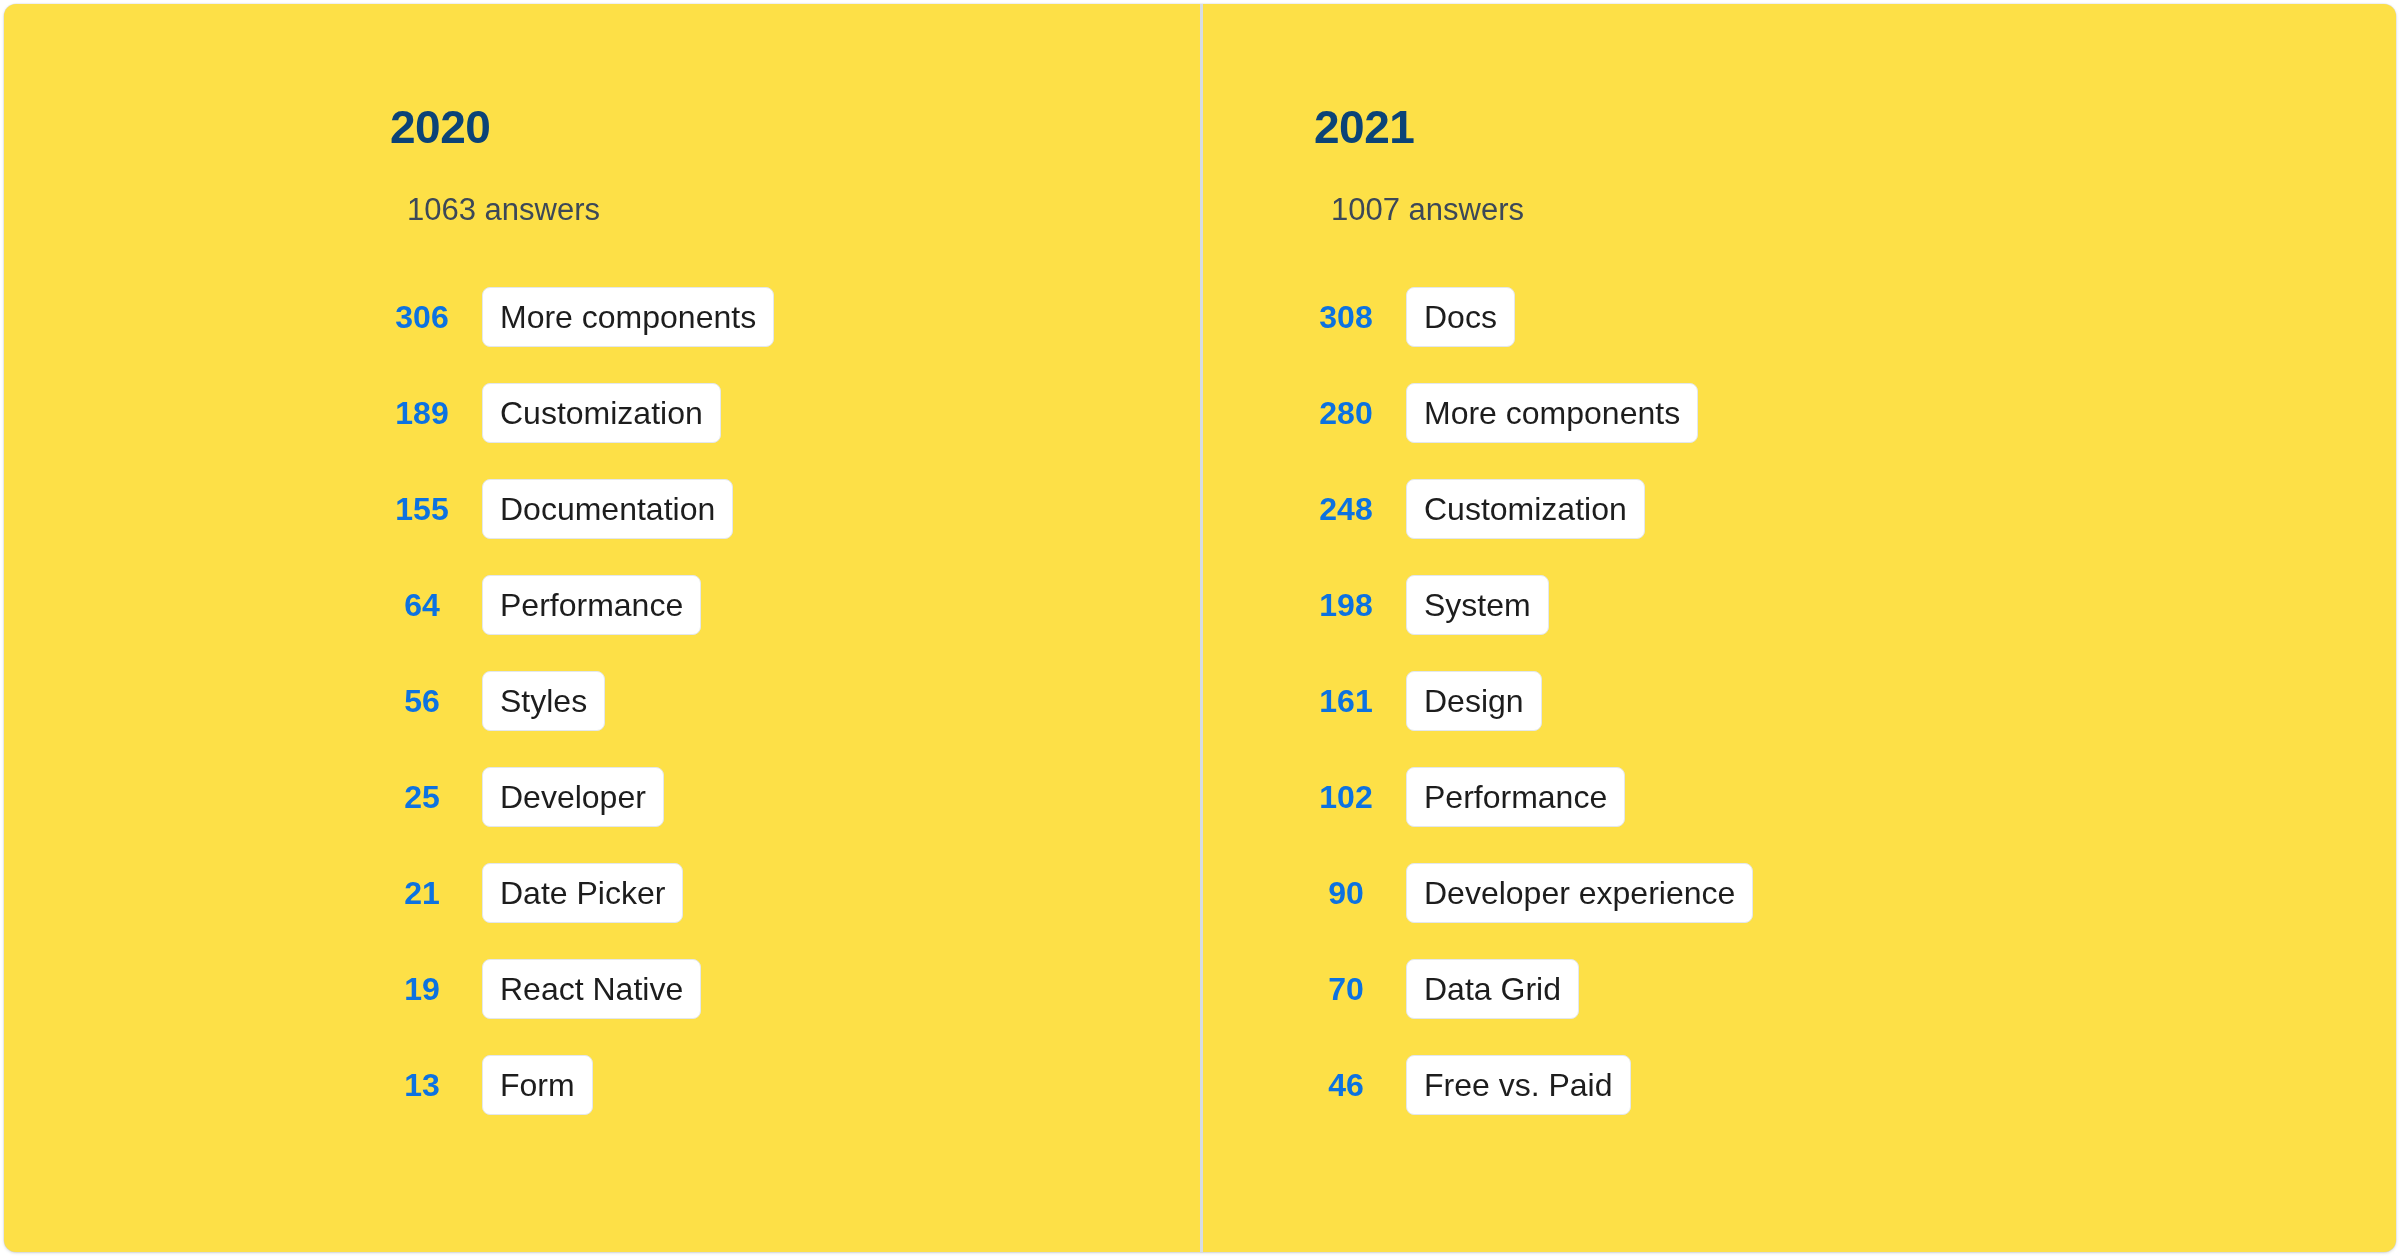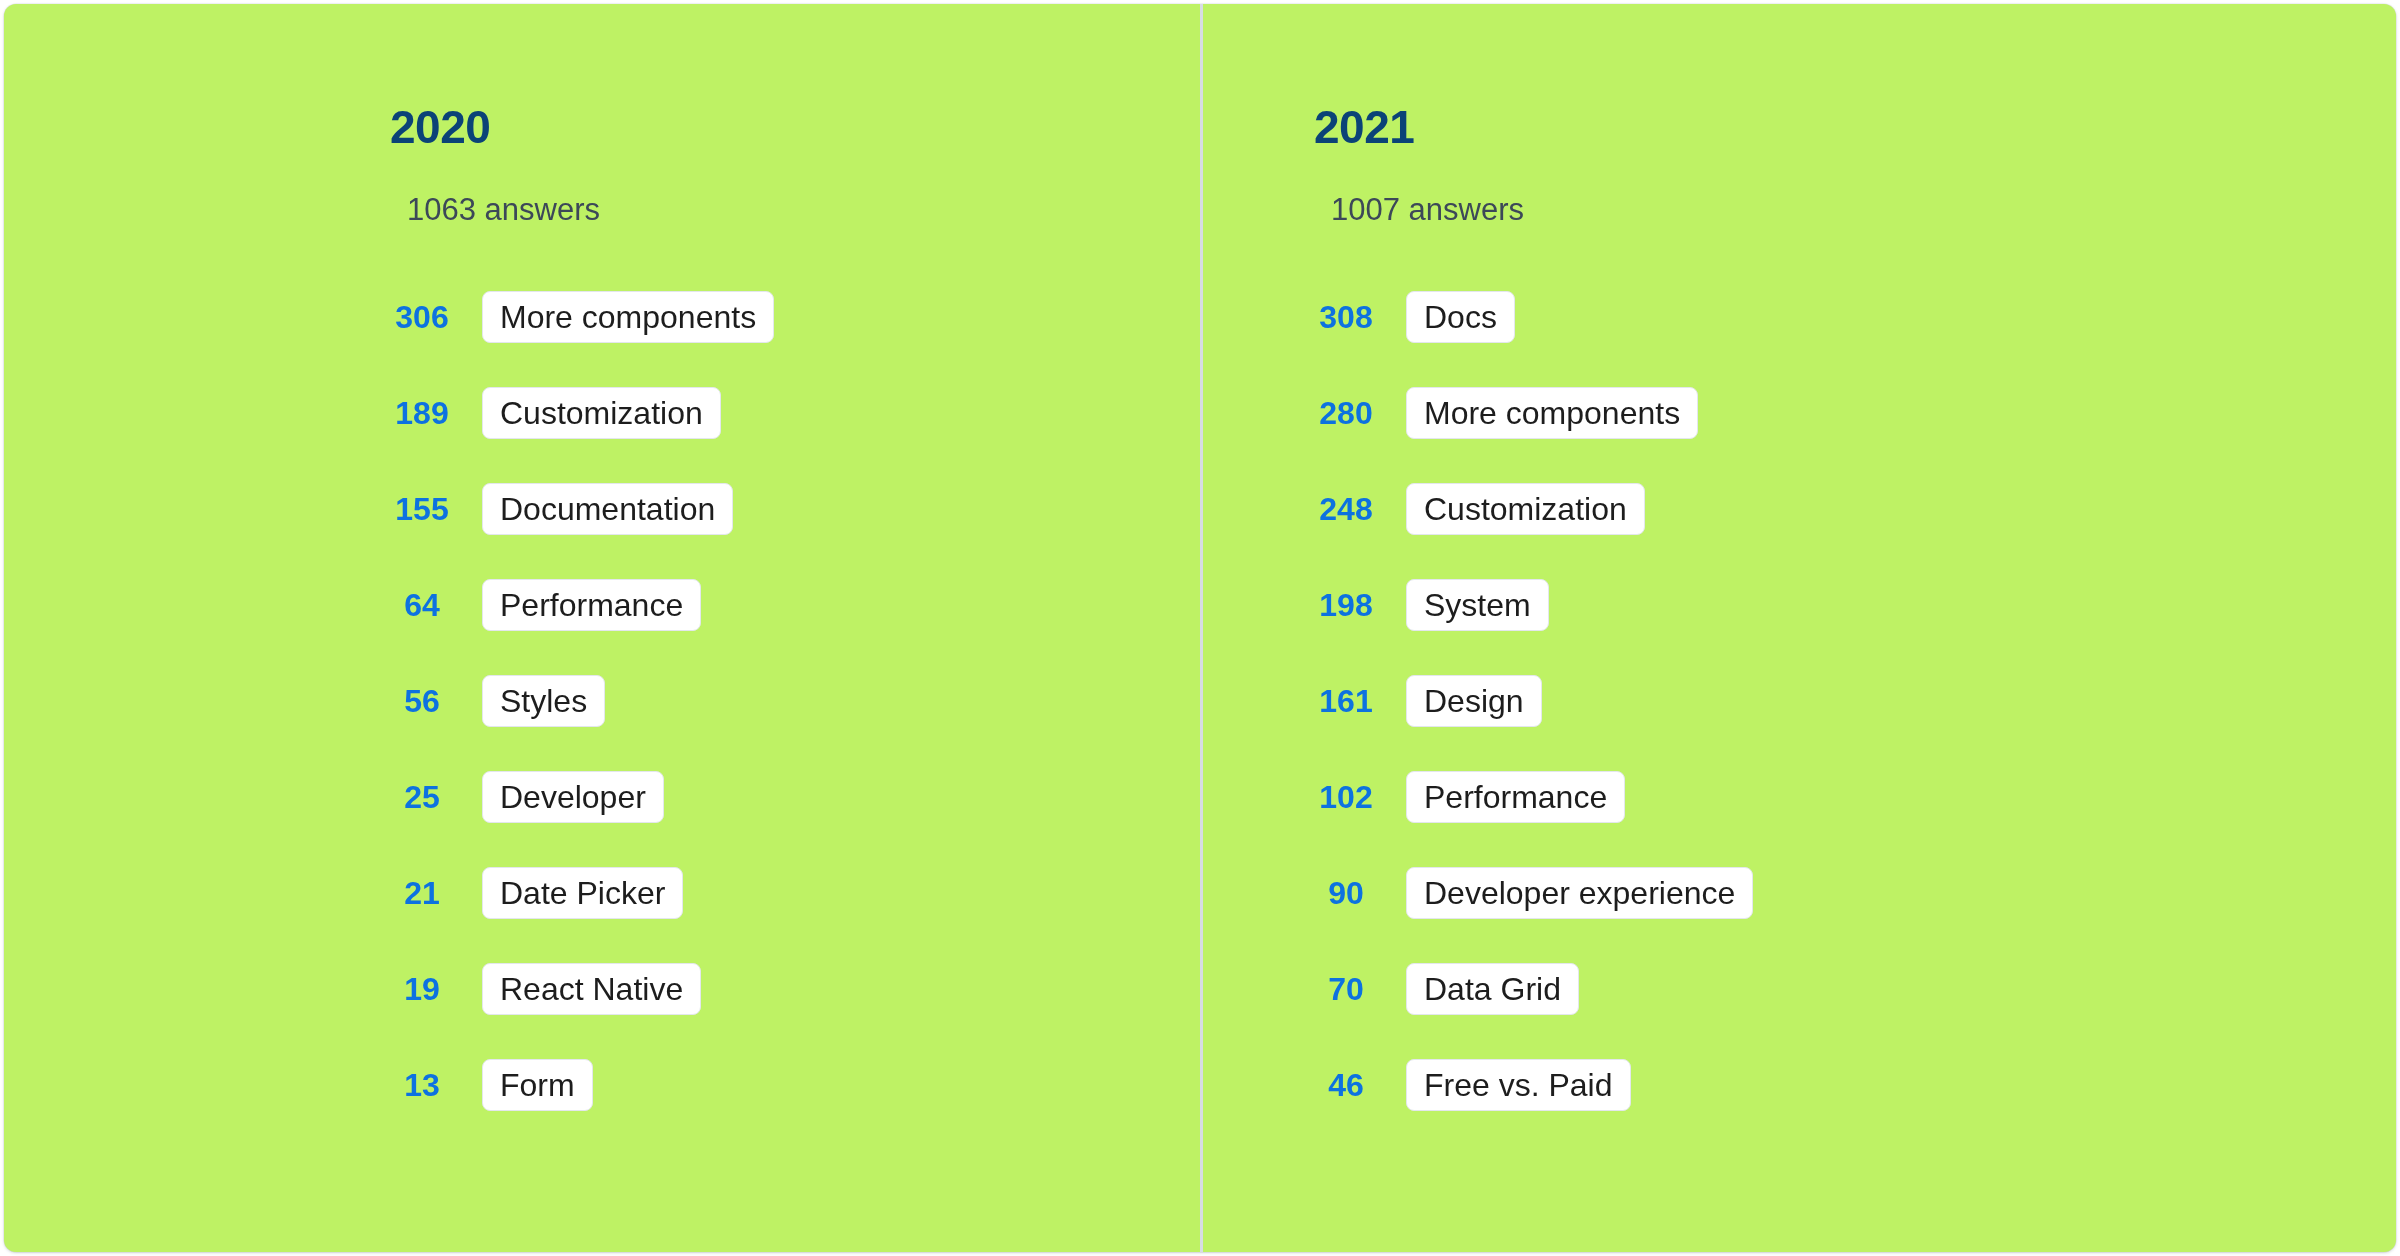--- a/index.html
+++ b/index.html
@@ -14,21 +14,21 @@
     -webkit-font-smoothing: antialiased;
   }
 
   .card {
     position: absolute;
     left: 4px;
     top: 4px;
     width: 2392px;
     height: 1248px;
     box-sizing: border-box;
-    background: #bef264;
+    background: #fde047;
     border-radius: 12px;
     box-shadow: 0 1px 3px rgba(60,72,88,0.22), 0 0 0 0.5px rgba(60,72,88,0.10);
     overflow: hidden;
     display: flex;
     flex-direction: row;
   }
 
   .panel {
     position: relative;
     box-sizing: border-box;
@@ -90,21 +90,21 @@
     color: #0d72e0;
     line-height: 1;
     flex: 0 0 auto;
   }
 
   .row-pill {
     margin-left: 28px;
     display: inline-flex;
     align-items: center;
     box-sizing: border-box;
-    height: 52px;
+    height: 60px;
     padding: 0 17px;
     border: 1.5px solid #e3e7ec;
     border-radius: 8px;
     background: #ffffff;
     font-size: 32px;
     color: #1d1d1d;
     line-height: 1;
     white-space: nowrap;
   }
 </style>

